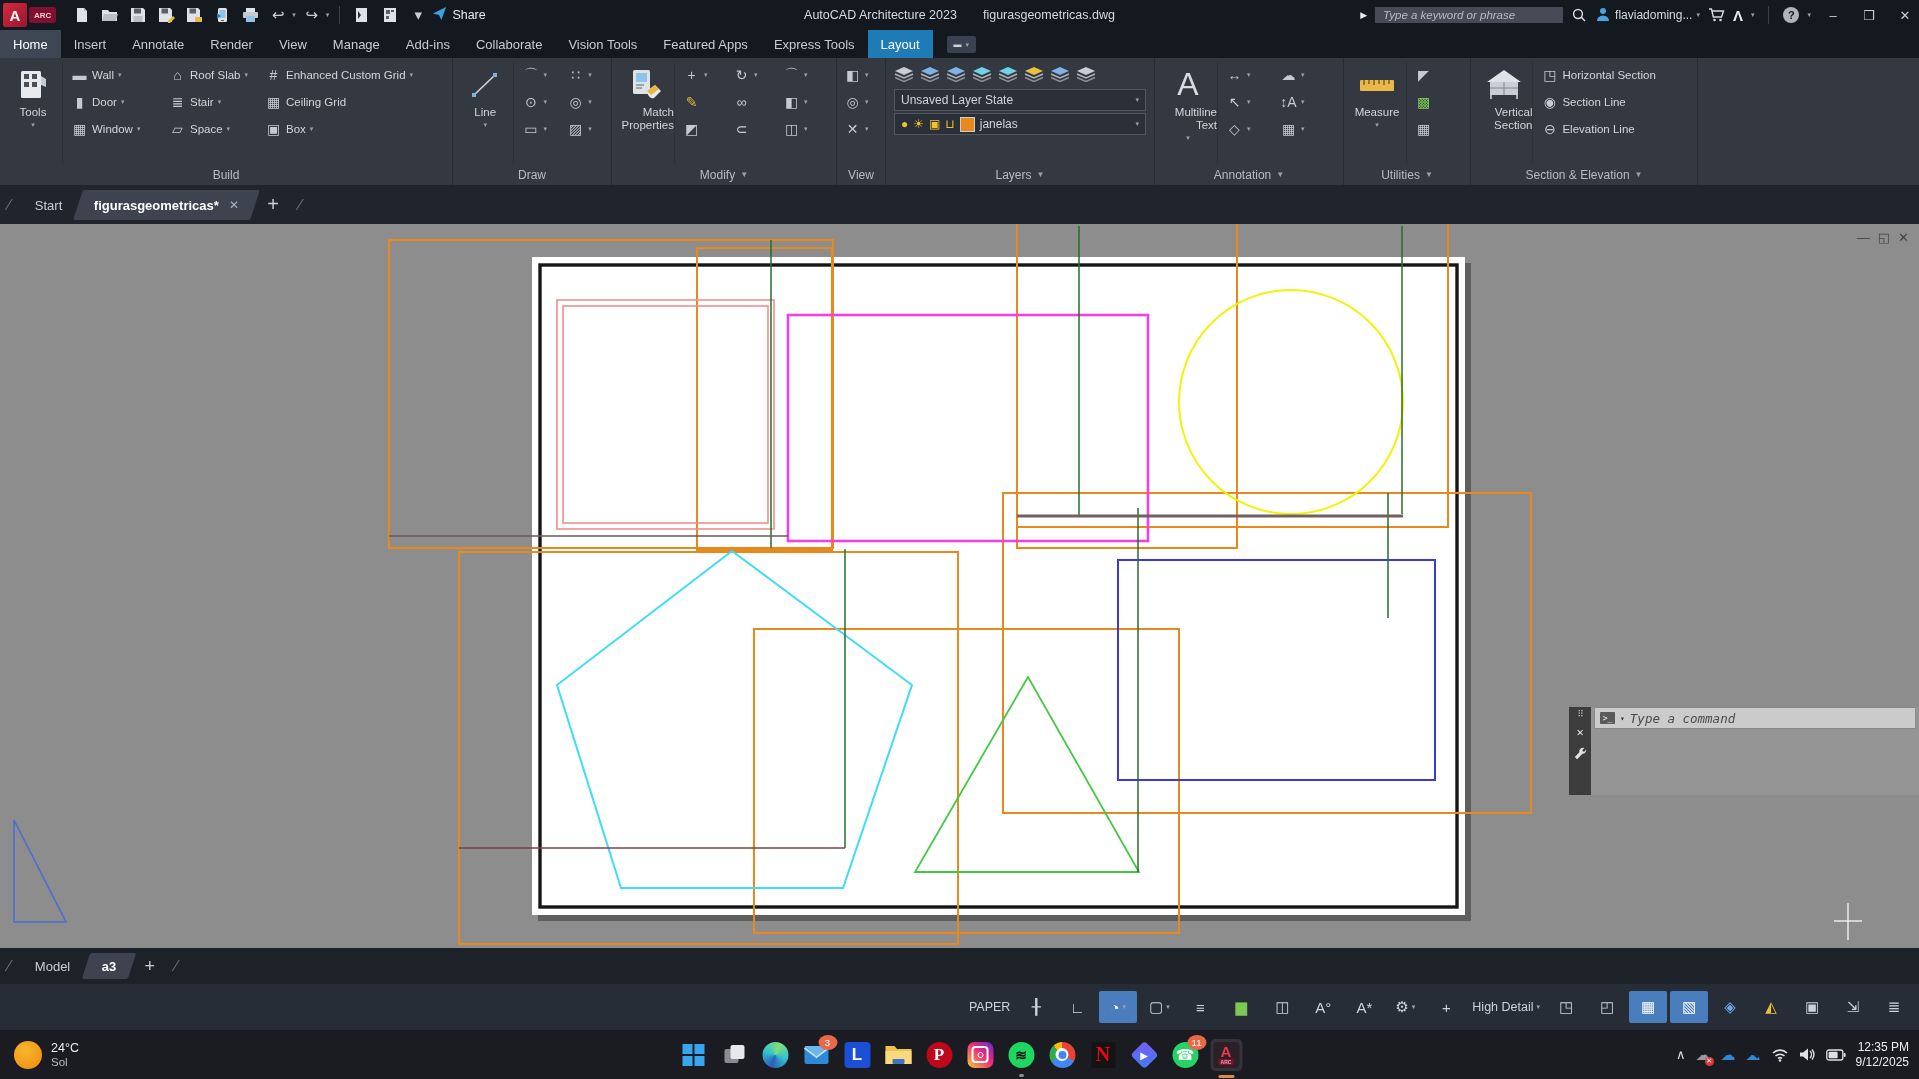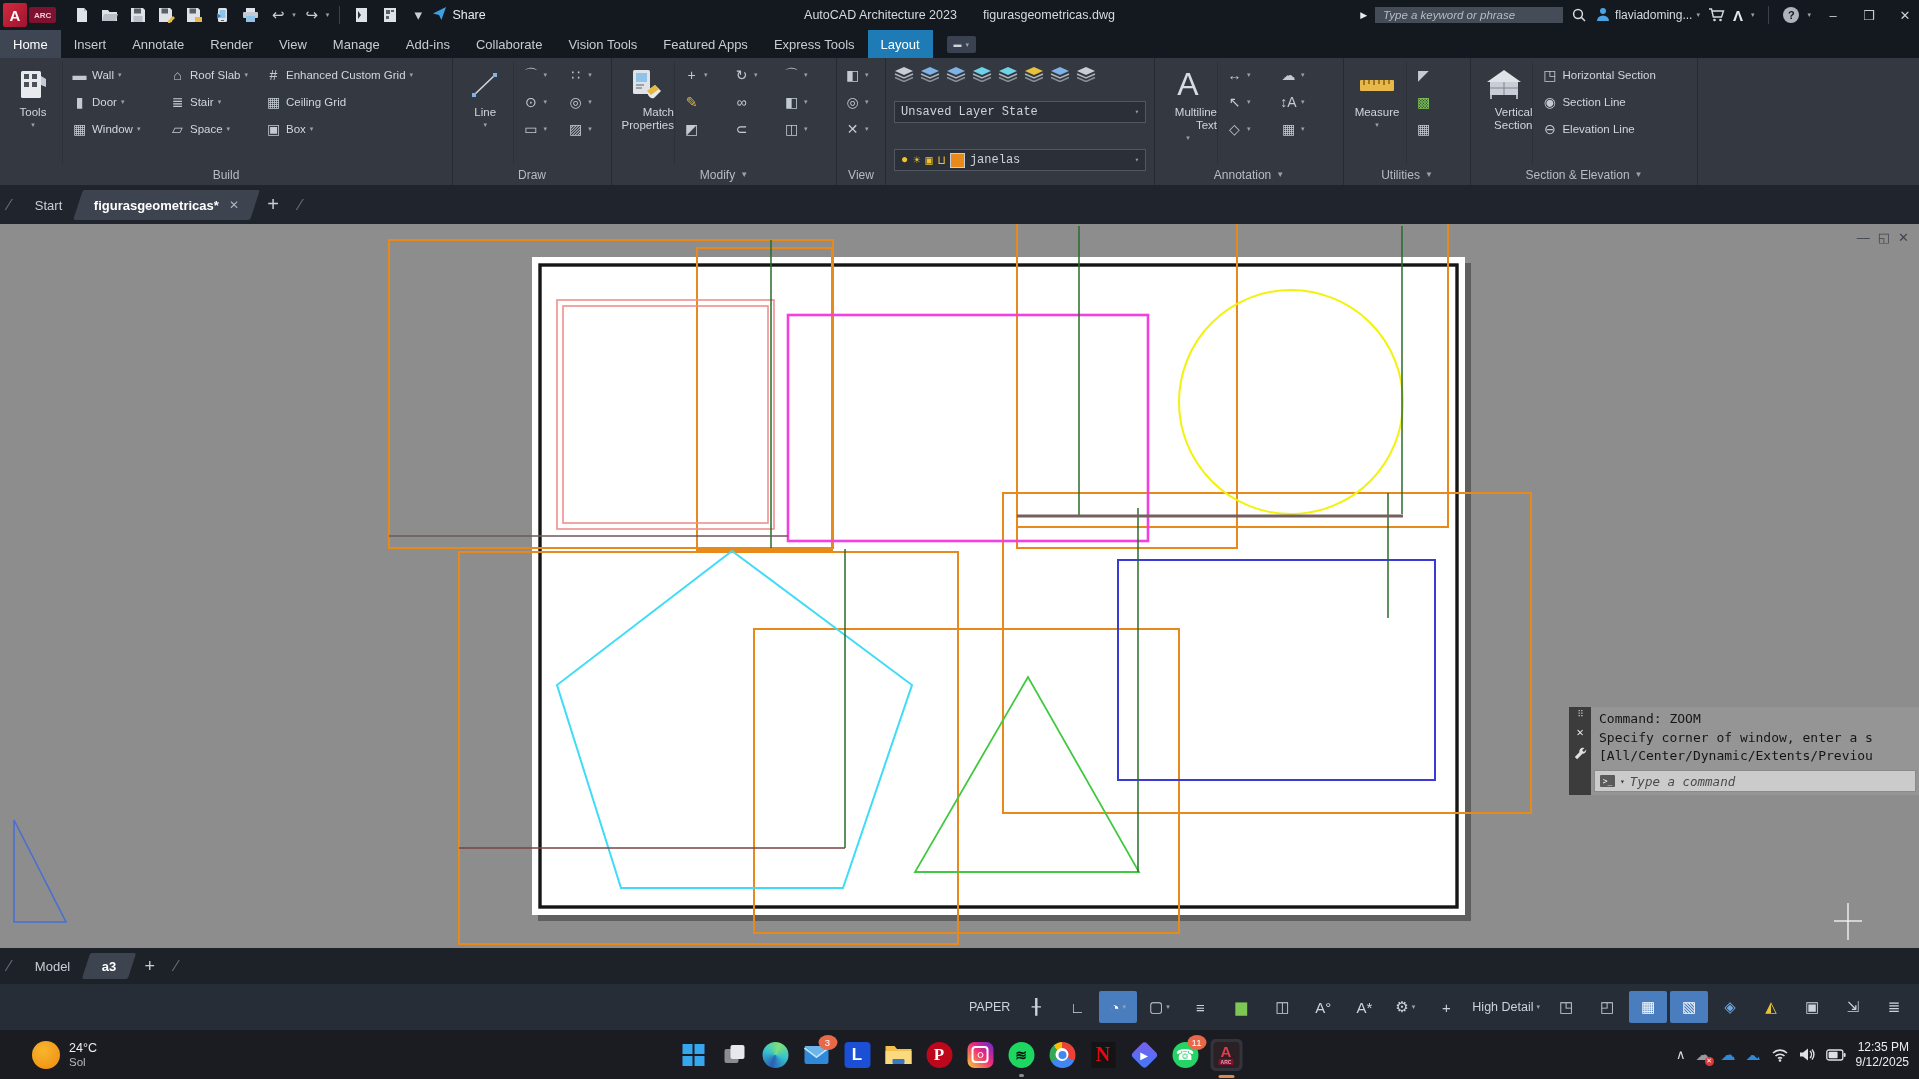--- a/index.html
+++ b/index.html
@@ -41,21 +41,21 @@
   .bigbtn{width:58px;display:flex;flex-direction:column;align-items:center;justify-content:flex-start;padding-top:4px;gap:2px;border-right:1px solid #2c3037;margin-right:3px;}
   .bigbtn:last-child{border-right:none;}
   .bigbtn .bicon{height:38px;display:flex;align-items:center;justify-content:center;}
   .bigbtn .blabel{font-size:11.5px;color:#d2d6dc;text-align:right;line-height:13px;}
   .gridcol{display:flex;flex-direction:column;justify-content:flex-start;gap:1px;}
   .gbtn{height:26px;display:flex;align-items:center;gap:4px;padding:0 3px;font-size:11.5px;color:#d2d6dc;white-space:nowrap;}
   .gbtn .gicon{font-size:14px;color:#c3cad3;width:17px;text-align:center;flex:0 0 auto;}
   .garrow{font-size:7px;color:#9aa1ab;}
   .lay-iconrow{display:flex;gap:6px;height:26px;align-items:center;padding:0 4px;}
   .lay-iconrow span{font-size:15px;}
-  .lay-dd{height:20px;background:#2b3038;border:1px solid #515761;color:#d0d4da;font-size:12px;display:flex;align-items:center;padding:0 6px;margin:13px 4px;font-family:Liberation Mono, monospace;}
+  .lay-dd{height:20px;background:#2b3038;border:1px solid #515761;color:#d0d4da;font-size:12px;display:flex;align-items:center;padding:0 6px;margin:1px 4px;}
   .lay-dd .dd7{margin-left:auto;}
   .swatch{width:13px;height:13px;border:1px solid #c9ced6;flex:0 0 auto;}
 
   
   #filetabs{position:absolute;left:0;top:185px;width:100%;height:39px;background:#20242c;display:flex;align-items:center;color:#c9ced6;}
   .slash{color:#6b727d;font-size:16px;margin:0 8px;}
   .ftab{height:30px;display:flex;align-items:center;padding:0 16px;font-size:13px;transform:skewX(-18deg);border-radius:2px;}
   .ftab>*{transform:skewX(18deg);}
   .ftab.active{background:#3d434f;font-weight:bold;color:#fff;}
   .ftab .closex{margin-left:10px;font-size:12px;color:#aeb4bc;font-weight:normal;}
@@ -86,21 +86,21 @@
 
   
   #statusbar{position:absolute;left:0;top:984px;width:100%;height:46px;background:#262d37;display:flex;align-items:center;justify-content:flex-end;padding-right:6px;box-sizing:border-box;gap:3px;}
   .sbtn{min-width:30px;height:32px;display:flex;align-items:center;justify-content:center;gap:3px;border-radius:2px;color:#ccd2d9;font-size:15px;padding:0 4px;}
   .sbtn.active{background:#4a7dbd;color:#fff;}
   .sbtn .stext{font-size:12.5px;}
   .sbtn .dd7{font-size:7px;}
 
   
   #taskbar{position:absolute;left:0;top:1030px;width:100%;height:49px;background:#1b1b22;display:flex;align-items:center;}
-  #weather{position:absolute;left:32px;display:flex;align-items:center;gap:9px;}
+  #weather{position:absolute;left:14px;display:flex;align-items:center;gap:9px;}
   #weather .sun{width:28px;height:28px;border-radius:50%;background:radial-gradient(circle at 40% 35%,#f8b62d,#ef8a10);}
   #weather .wt{font-size:12.5px;color:#ececf0;line-height:15px;}
   #weather .wc{font-size:11.5px;color:#b9b9c0;line-height:13px;}
   #tb-center{position:absolute;left:50%;top:0;height:49px;transform:translateX(-50%);display:flex;align-items:center;gap:9px;}
   .tico{width:32px;height:32px;display:flex;align-items:center;justify-content:center;position:relative;border-radius:5px;}
   .badge{position:absolute;top:-4px;right:-5px;background:#e8684a;color:#fff;border-radius:50%;min-width:15px;height:15px;font-size:9.5px;display:flex;align-items:center;justify-content:center;padding:0 2px;}
   #win-start{display:grid;grid-template-columns:10px 10px;grid-template-rows:10px 10px;gap:2px;}
   #win-start i{background:#36a6ef;}
   #tb-searchpill{width:250px;height:34px;border-radius:17px;background:#35353d;border:1px solid #47474f;display:flex;align-items:center;gap:10px;padding:0 14px;box-sizing:border-box;color:#d0d0d6;font-size:13.5px;}
   #tray{position:absolute;right:10px;display:flex;align-items:center;gap:10px;color:#dcdce2;}
@@ -675,23 +675,20 @@
     </div>
     <div id="cmd">
       <div id="cmd-strip">
         <span class="grip">⠿</span>
         <span class="cx">✕</span>
         <span><svg width="13" height="13" viewBox="0 0 16 16">
               <path d="M11 1 a4.5 4.5 0 0 0-4.4 5.6 L1 12.2 L3.8 15 L10.4 8.4 A4.5 4.5 0 0 0 15 3.2 L12.2 6 L10 4 L12.8 1.2 A4.5 4.5 0 0 0 11 1 Z" fill="#e0e0e0"></path>
             </svg></span>
       </div>
       <div id="cmd-main">
-        <div id="cmd-lines">Command: ZOOM
-Specify corner of window, enter a s
-[All/Center/Dynamic/Extents/Previou</div>
         <div id="cmd-inputrow">
           <span id="cmd-prompt-icon">&gt;_</span>
           <span style="font-size:8px;font-style:normal;color:#333;">▾</span>
           <span>Type a command</span>
         </div>
       </div>
     </div>
   </div>
 
   <div id="layouttabs">

